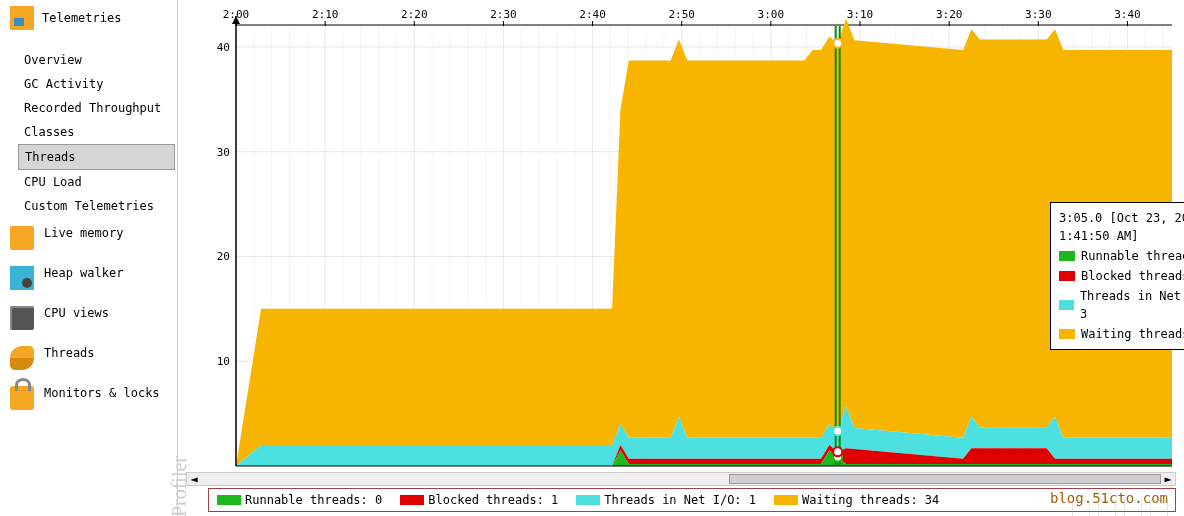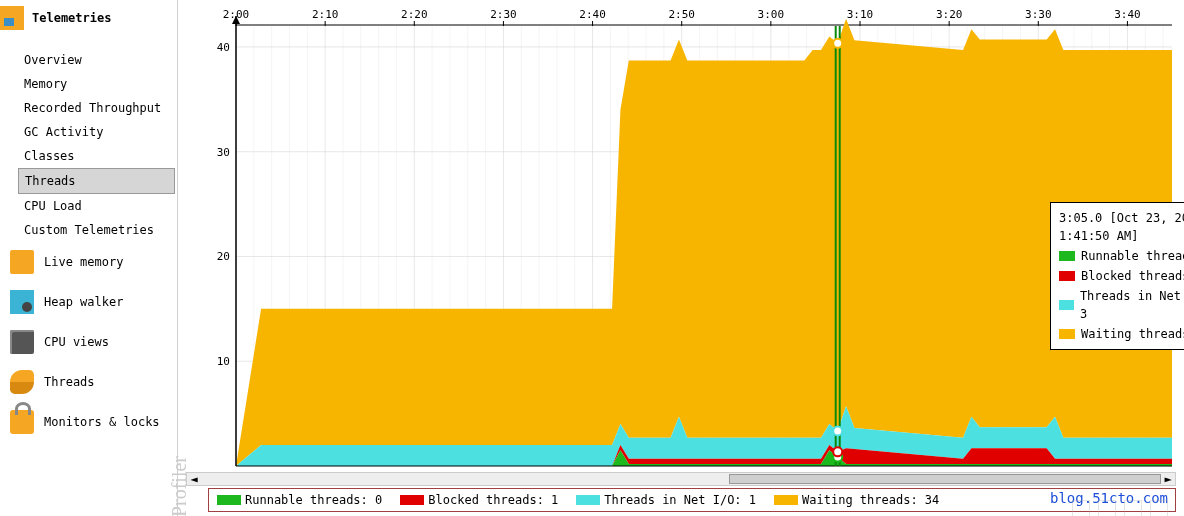--- a/index.html
+++ b/index.html
@@ -18,23 +18,23 @@
       height: 100%;
       background: #ffffff;
       border-right: 1px solid #d0d0d0;
       display: flex;
       flex-direction: column;
       position: relative;
     }
     .sidebar-header {
       display: flex;
       align-items: center;
-      padding: 6px 0;
+      padding: 6px 10px;
       gap: 8px;
-      font-weight: bold;
+      font-weight: normal;
     }
     .sidebar-header .icon-box {
       width: 24px;
       height: 24px;
       background: #f5a623;
       position: relative;
     }
     .sidebar-header .icon-box::after {
       content: '';
       position: absolute;
@@ -52,21 +52,20 @@
       padding: 5px 6px;
       cursor: pointer;
     }
     .sidebar-item.selected {
       background: #d6d6d6;
       border: 1px solid #999;
       margin-right: 2px;
     }
     .sidebar-major {
       display: flex;
-      align-items: center;
       padding: 8px 10px;
       gap: 10px;
       cursor: pointer;
     }
     .sidebar-major .mj-icon {
       width: 24px;
       height: 24px;
       display: inline-block;
     }
     .ic-live { background: #f5a623; border-radius: 2px; }
@@ -135,21 +134,21 @@
       padding: 6px 8px;
       font-size: 12px;
       line-height: 1.5;
     }
     .tooltip-box .lg-item{margin-top:2px;gap:6px;}
     .tooltip-box .swatch{width:16px;}
     .bottom-watermark{
       position:absolute;
       right:16px;
       bottom:10px;
-      color:#1d4ed8;
+      color:#a16207;
       font-size:14px;
     }
     .toolbar-ghost{
       position:absolute;
       right:16px;
       bottom:-2px;
       display:flex;
       gap:8px;
       opacity:0.3;
     }
@@ -158,23 +157,22 @@
 </head>
 <body>
 
 <div class="sidebar">
   <div class="sidebar-header">
     <span class="icon-box"></span>
     <span>Telemetries</span>
   </div>
   <div class="sidebar-items" id="sidebar-items">
       <div class="sidebar-item">Overview</div>
-      <div class="sidebar-item">Memory</div>
+      <div class="sidebar-item">GC Activity</div>
       <div class="sidebar-item">Recorded Throughput</div>
-      <div class="sidebar-item">GC Activity</div>
       <div class="sidebar-item">Classes</div>
       <div class="sidebar-item selected">Threads</div>
       <div class="sidebar-item">CPU Load</div>
       <div class="sidebar-item">Custom Telemetries</div>
     </div>
   <div id="sidebar-major">
       <div class="sidebar-major">
         <span class="mj-icon ic-live"></span>
         <span>Live memory</span>
       </div>

